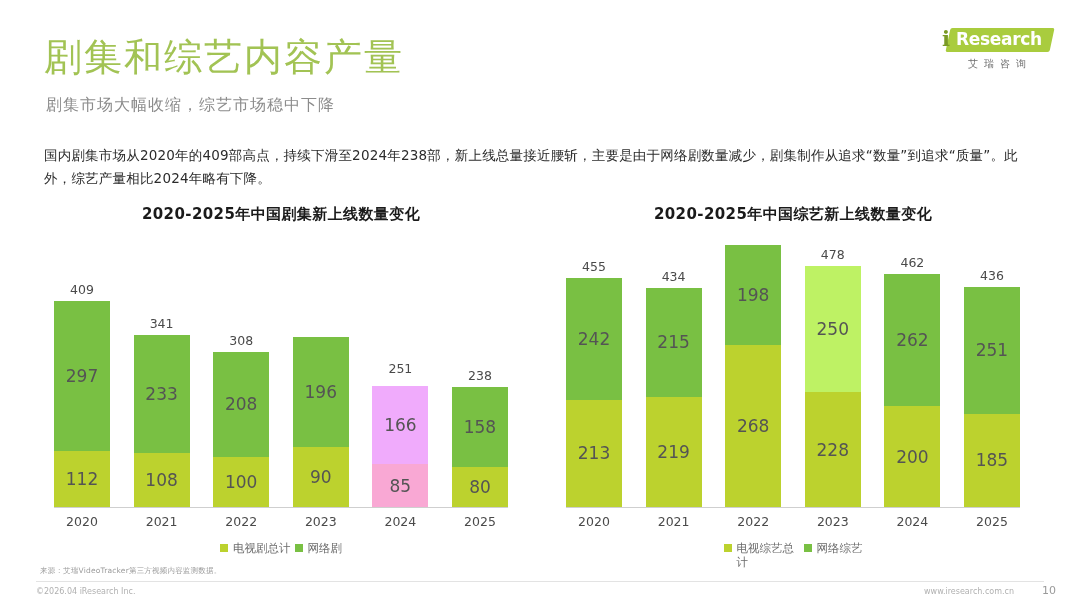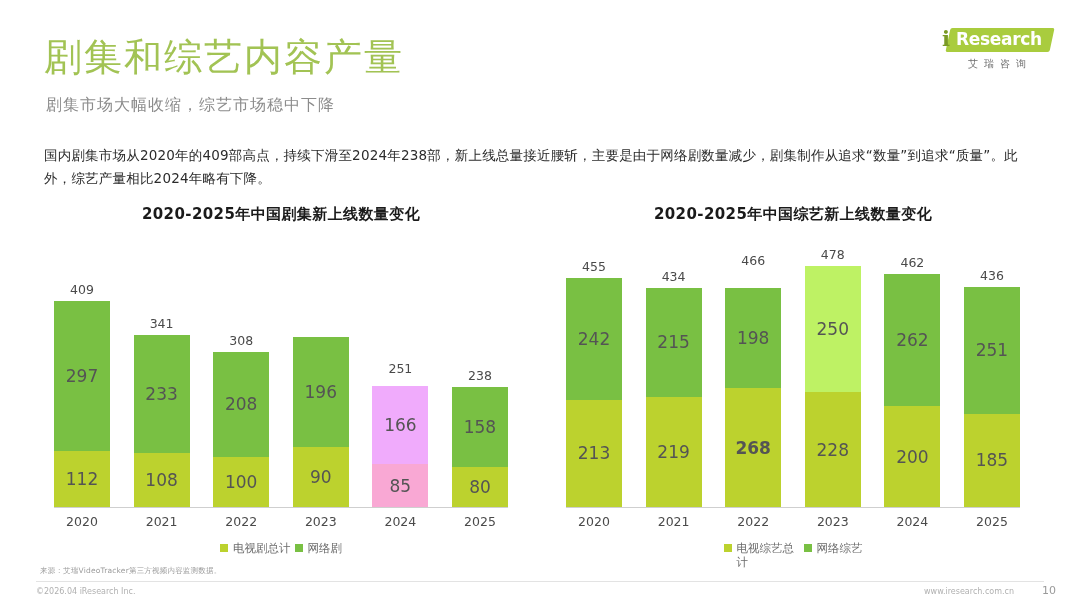--- a/index.html
+++ b/index.html
@@ -363,21 +363,21 @@
           </div>
           <div class="seg seg-bot" style="height: 110.416px; background: rgb(188, 210, 46);">
             <span class="seg-val">219</span>
           </div>
         </div>
         <div class="bar-col">
           <div class="total-label" style="bottom: 238.95px;">466</div>
           <div class="seg seg-top" style="height: 99.8285px; background: rgb(121, 192, 67);">
             <span class="seg-val">198</span>
           </div>
-          <div class="seg seg-bot" style="height: 119px; background: rgb(188, 210, 46); font-weight: bold;">
+          <div class="seg seg-bot" style="height: 162px; background: rgb(188, 210, 46);">
             <span class="seg-val">268</span>
           </div>
         </div>
         <div class="bar-col">
           <div class="total-label" style="bottom: 245px;">478</div>
           <div class="seg seg-top" style="height: 126.046px; background: #bef264;">
             <span class="seg-val">250</span>
           </div>
           <div class="seg seg-bot" style="height: 114.954px; background: rgb(188, 210, 46);">
             <span class="seg-val">228</span>

